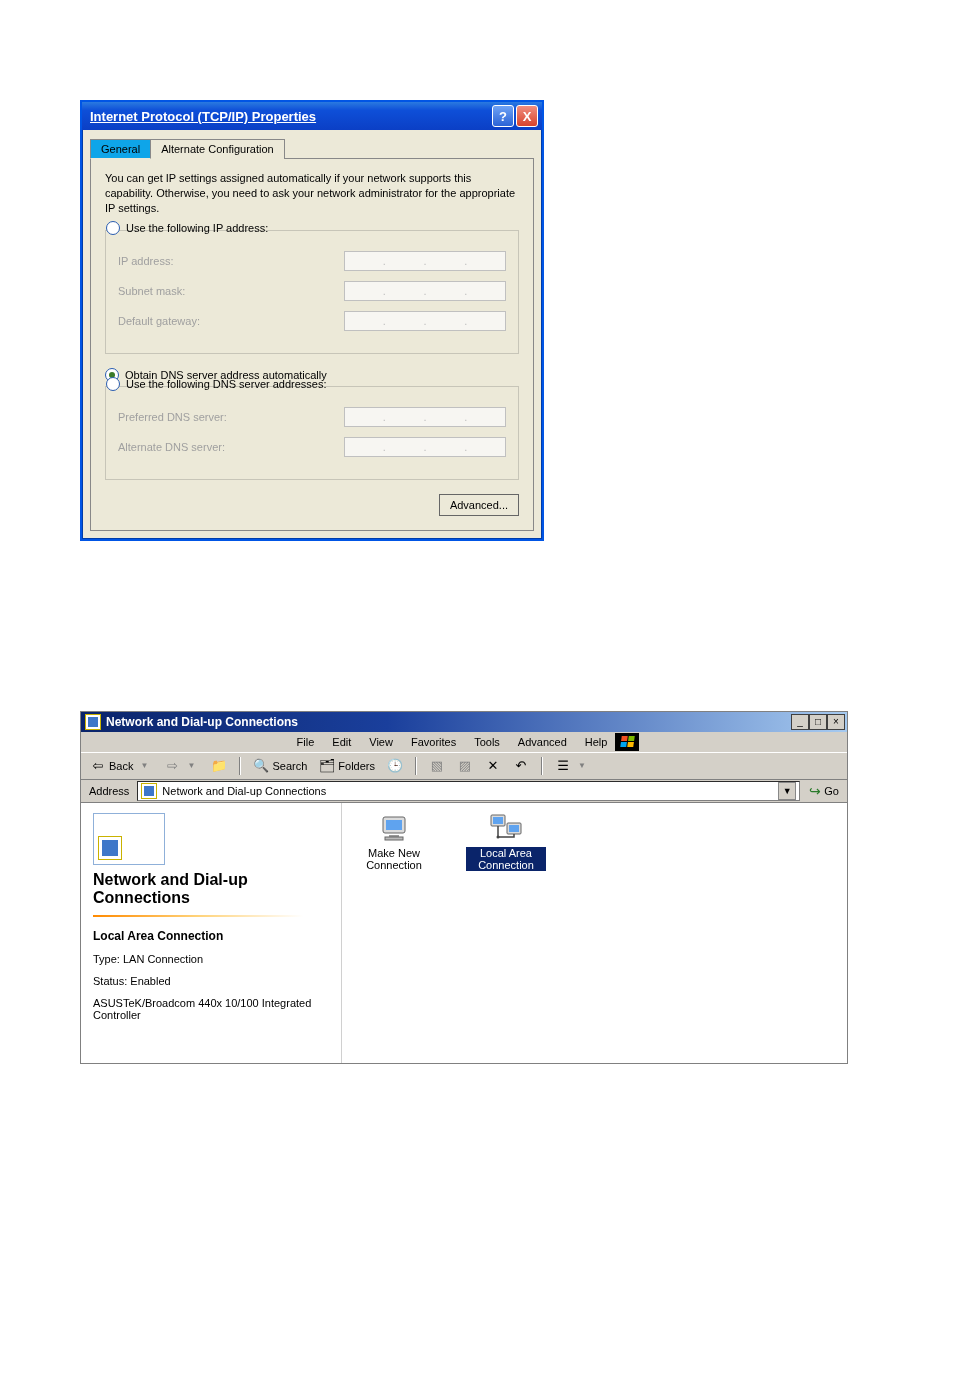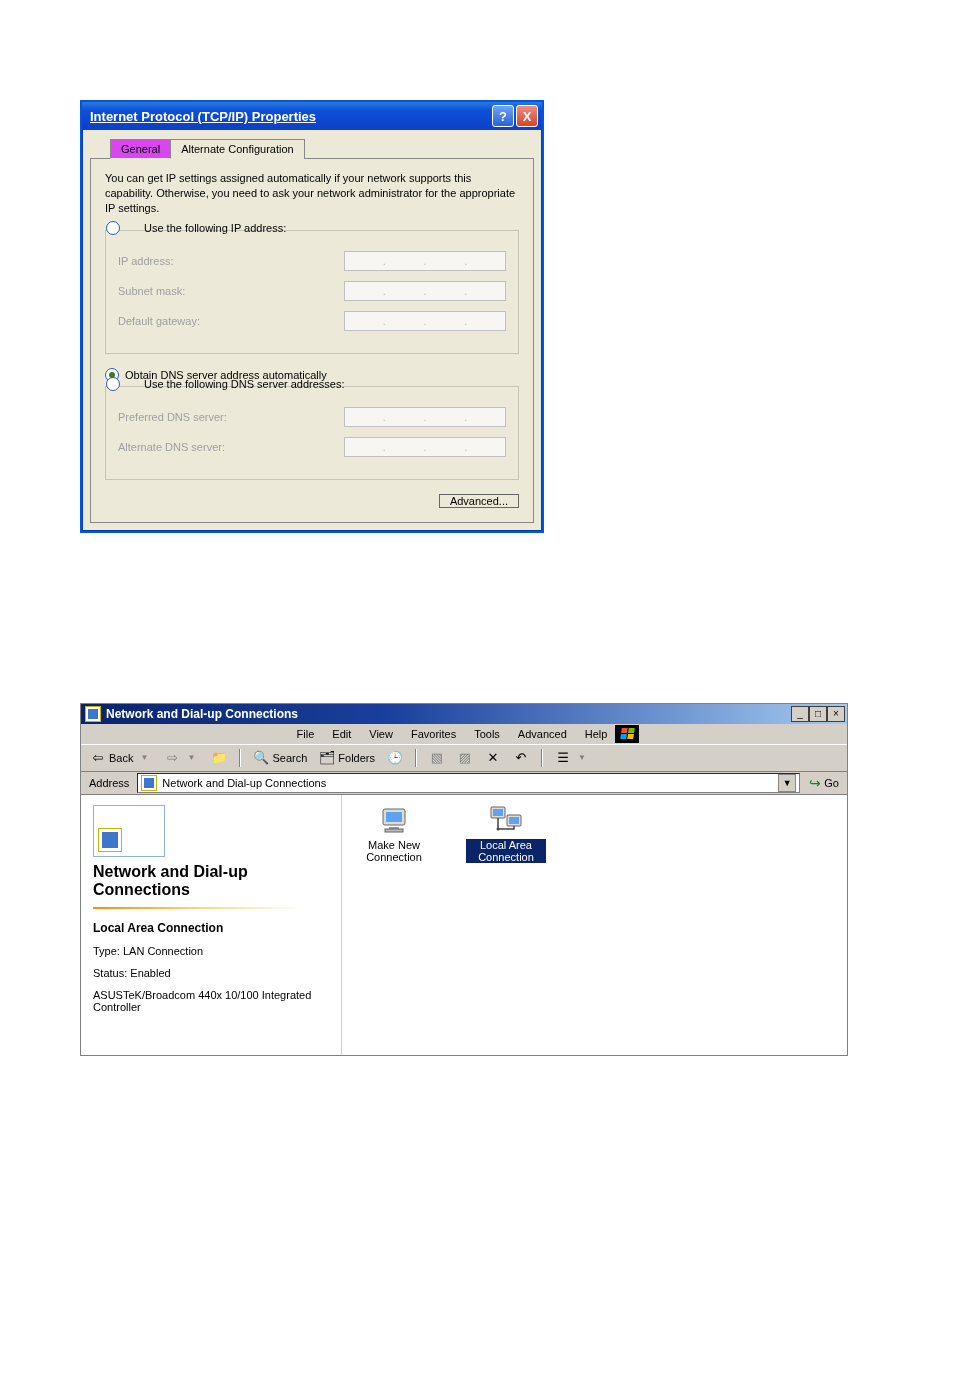--- a/index.html
+++ b/index.html
@@ -68,24 +68,23 @@
   border: 1px solid #888;
   border-bottom: none;
   background: #ece9d8;
   font-size: 11px;
   position: relative;
   top: 1px;
   margin-right: -1px;
   cursor: pointer;
 }
 .tab.active {
-  background: #d946ef;
+  background: #0ea5e9;
   border-bottom: 1px solid #ece9d8;
   z-index: 2;
-  margin-left: 20px;
 }
 .tabpanel {
   margin: 0 8px 8px 8px;
   border: 1px solid #888;
   padding: 12px 14px 14px 14px;
 }
 .desc {
   font-size: 11px;
   line-height: 1.35;
   margin-bottom: 14px;
@@ -119,21 +118,21 @@
   position: relative;
 }
 .fieldset .legend {
   position: absolute;
   top: -10px;
   left: -2px;
   padding: 0 2px;
   background: transparent;
   display: flex;
   align-items: center;
-  gap: 24px;
+  gap: 6px;
 }
 .field-row {
   display: flex;
   align-items: center;
   justify-content: space-between;
   margin: 10px 0;
 }
 .field-row label {
   color: #a0a0a0;
   font-size: 11px;
@@ -151,21 +150,21 @@
 }
 .ip-input span { font-size: 11px; }
 .dlg-btn-row {
   display: flex;
   justify-content: flex-end;
   gap: 8px;
   padding: 4px 12px 10px 12px;
 }
 .dlg-btn {
   min-width: 76px;
-  height: 14px;
+  height: 22px;
   border: 1px solid #666;
   background: #ece9d8;
   font-size: 11px;
   cursor: pointer;
   padding: 0 10px;
 }
 .adv-row {
   display: flex;
   justify-content: flex-end;
   margin-top: 14px;

